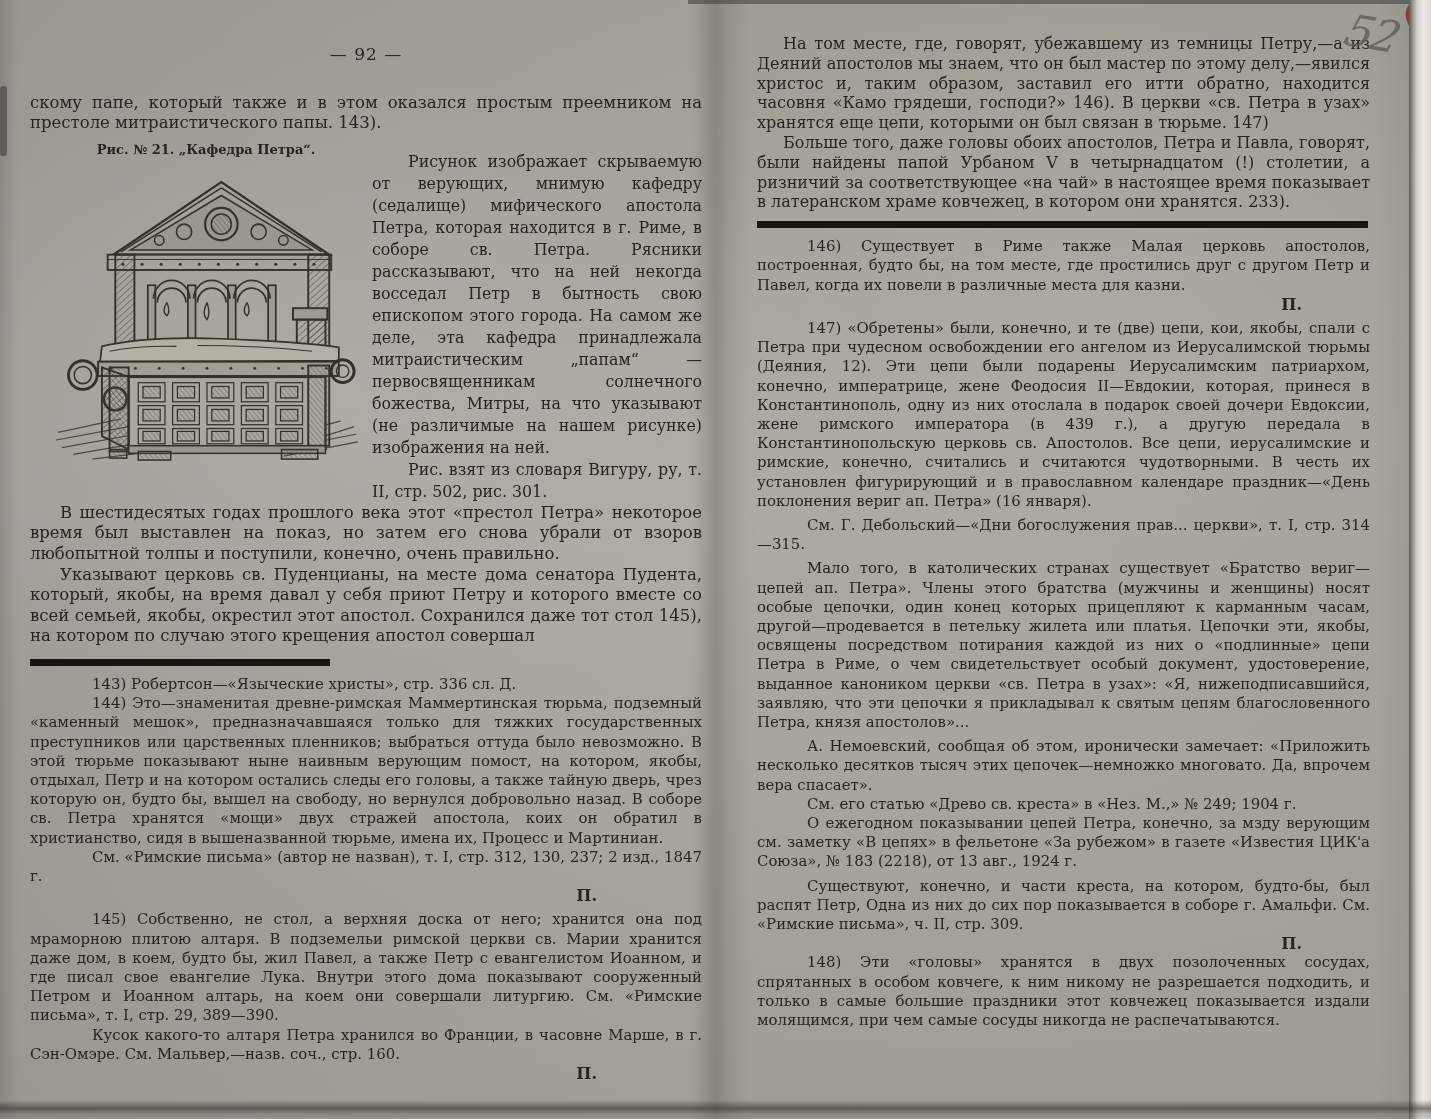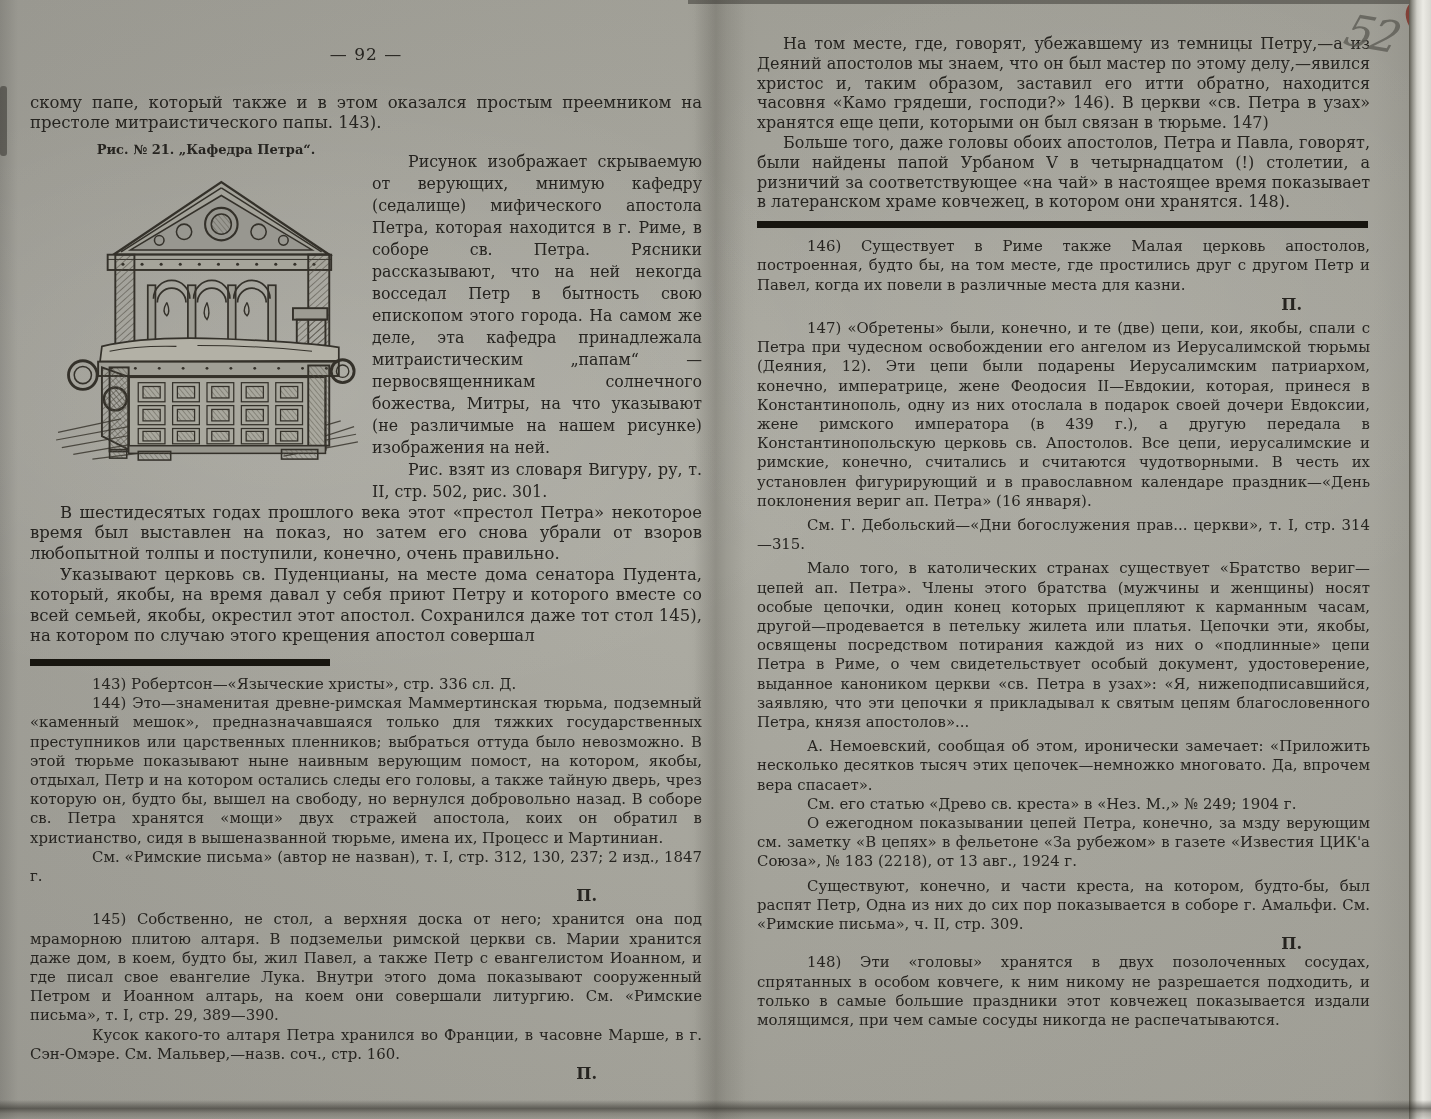--- a/index.html
+++ b/index.html
@@ -237,21 +237,21 @@
       <div class="gap-s"></div>
       <p class="fn">145) Собственно, не стол, а верхняя доска от него; хранится она под мраморною плитою алтаря. В подземельи римской церкви св. Марии хранится даже дом, в коем, будто бы, жил Павел, а также Петр с евангелистом Иоанном, и где писал свое евангелие Лука. Внутри этого дома показывают сооруженный Петром и Иоанном алтарь, на коем они совершали литургию. См. «Римские письма», т. I, стр. 29, 389—390.</p>
       <p class="fn">Кусок какого-то алтаря Петра хранился во Франции, в часовне Марше, в г. Сэн-Омэре. См. Мальвер,—назв. соч., стр. 160.</p>
       <p class="fn-sig">П.</p>
     </div>
   </div>
 
   <div class="page page-right">
 
     <p class="body-ind">На том месте, где, говорят, убежавшему из темницы Петру,—а из Деяний апостолов мы знаем, что он был мастер по этому делу,—явился христос и, таким образом, заставил его итти обратно, находится часовня «Камо грядеши, господи?» 146). В церкви «св. Петра в узах» хранятся еще цепи, которыми он был связан в тюрьме. 147)</p>
-    <p class="body-ind">Больше того, даже головы обоих апостолов, Петра и Павла, говорят, были найдены папой Урбаном V в четырнадцатом (!) столетии, а ризничий за соответствующее «на чай» в настоящее время показывает в латеранском храме ковчежец, в котором они хранятся. 148).</p>
+    <p class="body-ind">Больше того, даже головы обоих апостолов, Петра и Павла, говорят, были найдены папой Урбаном V в четырнадцатом (!) столетии, а ризничий за соответствующее «на чай» в настоящее время показывает в латеранском храме ковчежец, в котором они хранятся. 233).</p>
 
     <div class="fnrule fnrule-right"></div>
 
     <div class="fns">
       <p class="fn">146) Существует в Риме также Малая церковь апостолов, построенная, будто бы, на том месте, где простились друг с другом Петр и Павел, когда их повели в различные места для казни.</p>
       <p class="fn-sig">П.</p>
       <div class="gap-s"></div>
       <p class="fn">147) «Обретены» были, конечно, и те (две) цепи, кои, якобы, спали с Петра при чудесном освобождении его ангелом из Иерусалимской тюрьмы (Деяния, 12). Эти цепи были подарены Иерусалимским патриархом, конечно, императрице, жене Феодосия II—Евдокии, которая, принеся в Константинополь, одну из них отослала в подарок своей дочери Евдоксии, жене римского императора (в 439 г.), а другую передала в Константинопольскую церковь св. Апостолов. Все цепи, иерусалимские и римские, конечно, считались и считаются чудотворными. В честь их установлен фигурирующий и в православном календаре праздник—«День поклонения вериг ап. Петра» (16 января).</p>
       <div class="gap-s"></div>
       <p class="fn">См. Г. Дебольский—«Дни богослужения прав... церкви», т. I, стр. 314—315.</p>

